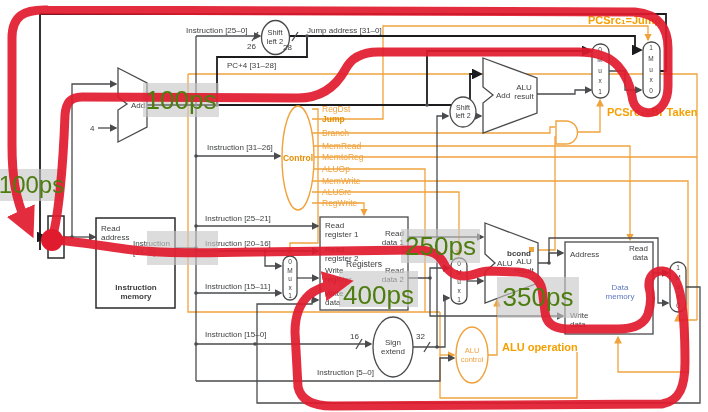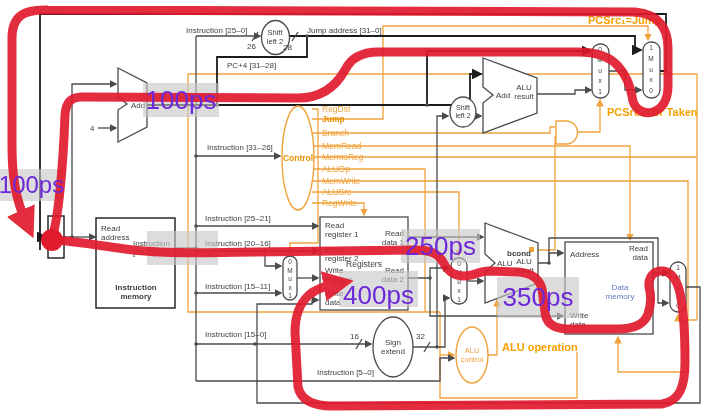--- a/index.html
+++ b/index.html
@@ -12,21 +12,21 @@
   .blk{stroke:#4a4b4d;stroke-width:1.3;fill:#ffffff;}
   .blkk{stroke:#2a2a2c;stroke-width:1.5;fill:#ffffff;}
   .oblk{stroke:#f0a23c;stroke-width:1.4;fill:#ffffff;}
   text{font-family:"Liberation Sans",sans-serif;fill:#3f4042;}
   .t8{font-size:8px;} .t85{font-size:8.5px;} .t75{font-size:7.5px;} .t7{font-size:7px;}
   .t65{font-size:6.5px;} .bold{font-weight:bold;}
   .ot{fill:#f0a23c;} .otd{fill:#e78f00;font-weight:bold;}
   .obig{fill:#f5a000;font-size:11px;font-weight:bold;}
   .bluetx{fill:#5d78c0;}
   .tbox{position:absolute;background:rgba(198,198,198,0.62);z-index:3;}
-  .tlabel{position:absolute;z-index:6;color:#6d28d9;font-size:26px;
+  .tlabel{position:absolute;z-index:6;color:#4d7c0f;font-size:26px;
           display:flex;align-items:center;justify-content:center;letter-spacing:0px;}
   #redlayer{z-index:5;}
   #diagram{z-index:1;}
 </style>
 </head>
 <body>
 
 <div id="stage">
 
 <svg id="diagram" width="708" height="412" viewBox="0 0 708 412">

